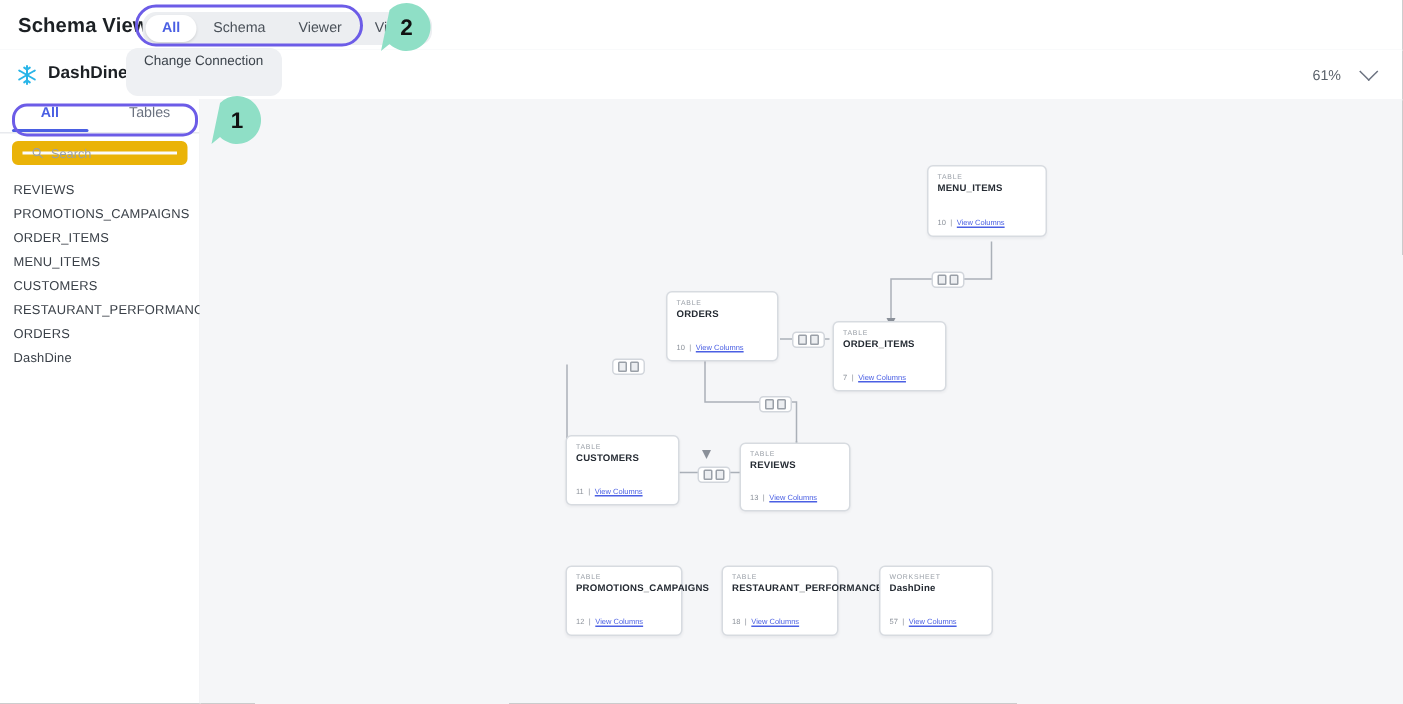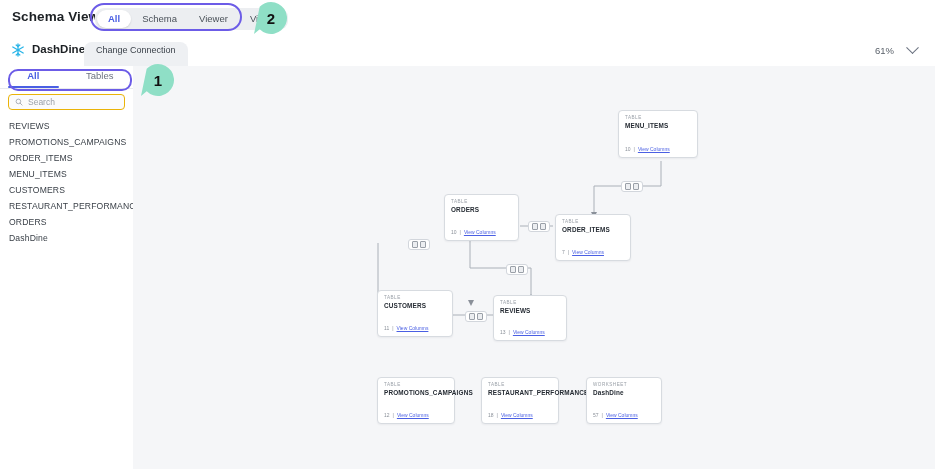--- a/index.html
+++ b/index.html
@@ -19,37 +19,37 @@
   .tabpill .tab{height:18px;line-height:18px;padding:0 11px;font-size:9.5px;color:#4a5159;border-radius:9px;white-space:nowrap;}
   .tabpill .tab.active{background:#ffffff;color:#4a5fe3;font-weight:bold;box-shadow:0 1px 2px rgba(0,0,0,.12);}
   .hl-ring{position:absolute;border:2px solid #6c5ce7;border-radius:14px;pointer-events:none;}
   #ring-tabs{left:90px;top:3px;width:148px;height:24px;}
   #ring-sidetabs{left:8px;top:69px;width:120px;height:18px;border-radius:10px;}
 
   
   .connbar{position:absolute;left:0;top:33px;width:935px;height:33px;background:#ffffff;border-bottom:1px solid #e8eaee;}
   .snowflake{position:absolute;left:10px;top:42px;width:16px;height:16px;}
   .conn-name{position:absolute;left:32px;top:43px;font-size:11.5px;font-weight:bold;color:#1c2024;}
-  .conn-btn{position:absolute;left:84px;top:42px;height:32px;line-height:16px;padding:0 12px;
+  .conn-btn{position:absolute;left:84px;top:32px;height:32px;line-height:16px;padding:0 12px;
             background:#eef0f3;border-radius:8px;font-size:9px;color:#3c434b;}
   .zoombox{position:absolute;right:10px;top:41px;height:18px;display:flex;align-items:center;gap:14px;
            padding:0 8px;border-radius:4px;}
   .zoomval{font-size:9.5px;color:#5a616a;font-weight:normal;}
   .chev{width:8px;height:8px;border-right:1.6px solid #6b7280;border-bottom:1.6px solid #6b7280;
         transform:rotate(45deg) translate(-2px,-2px);}
 
   
   .sidebar{position:absolute;left:0;top:66px;width:133px;height:403px;background:#ffffff;border-right:1px solid #e3e6ea;}
   .side-tabs{position:absolute;left:0;top:0;width:133px;height:20px;display:flex;}
   .side-tab{flex:1;text-align:center;font-size:9.5px;line-height:20px;color:#6b7280;position:relative;}
   .side-tab.active{color:#4a5fe3;font-weight:bold;}
   .side-tab.active:after{content:"";position:absolute;left:8px;right:8px;bottom:-2px;height:2px;background:#4a5fe3;border-radius:2px;}
   .side-sep{position:absolute;left:0;top:22px;width:133px;height:1px;background:#e8eaee;}
   .searchwrap{position:absolute;left:8px;top:28px;width:117px;height:16px;background:#fbfbfc;
-              border:1px solid #eab308;border-radius:4px;display:flex;align-items:center;gap:5px;padding:0 6px;box-sizing:border-box;}
+              border:7px solid #eab308;border-radius:4px;display:flex;align-items:center;gap:5px;padding:0 6px;box-sizing:border-box;}
   .searchwrap svg{flex:none;}
   .searchwrap span{font-size:8.5px;color:#9aa0a8;}
   .sidelist{position:absolute;left:0;top:52px;width:133px;}
   .sideitem{height:16px;line-height:16px;padding:0 0 0 9px;font-size:8.6px;color:#3a4048;white-space:nowrap;letter-spacing:.15px;}
   .sideitem.cap{text-transform:none;}
 
   
   .canvas{position:absolute;left:133px;top:66px;width:802px;height:403px;background:#f5f6f8;overflow:hidden;}
   .edges{position:absolute;left:0;top:0;width:802px;height:403px;}
 

